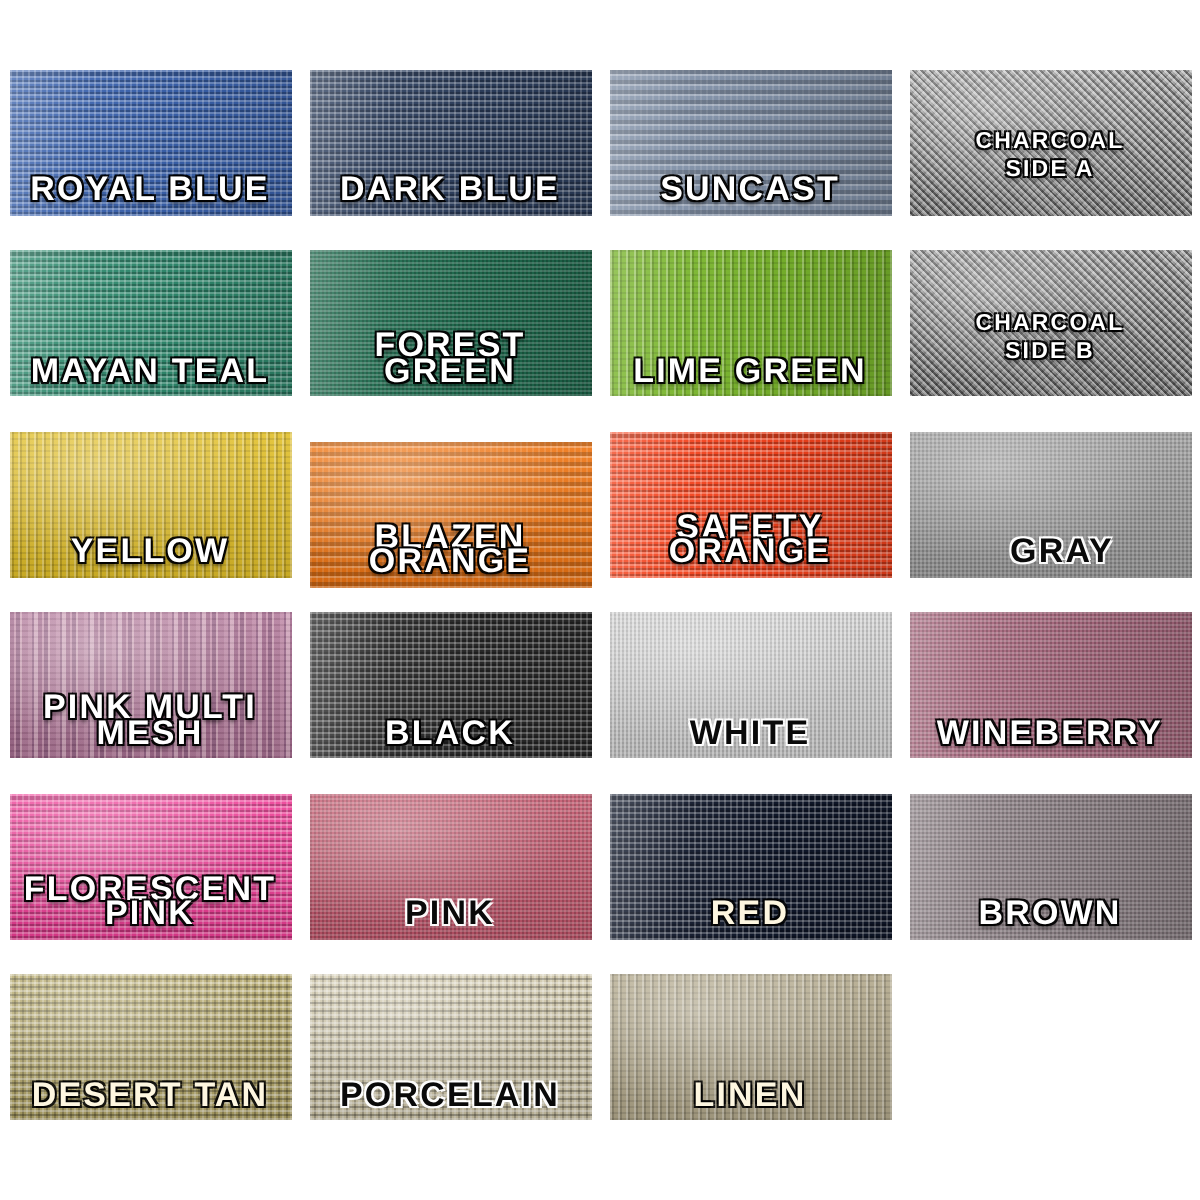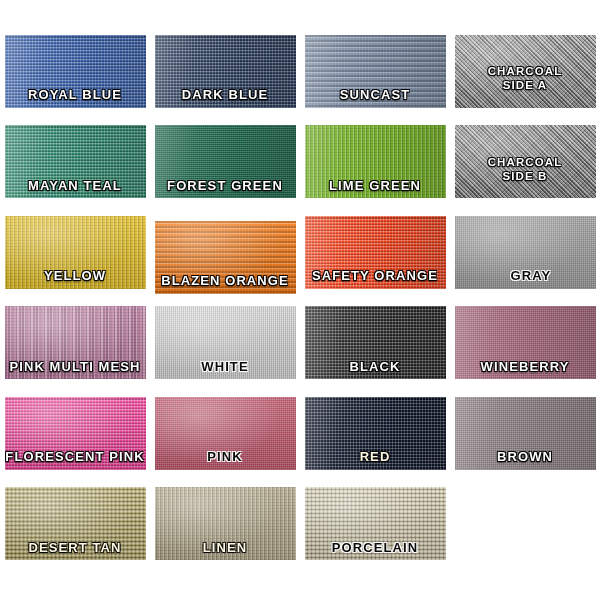--- a/index.html
+++ b/index.html
@@ -33,21 +33,21 @@
     align-items:flex-end;
     justify-content:center;
     box-sizing:border-box;
   }
   .tex{position:absolute;inset:0;}
   .label{
     position:relative;z-index:3;
     width:100%;
     text-align:center;
     font-weight:bold;
-    font-size:13px;
+    font-size:17px;
     letter-spacing:1.1px;
     line-height:12.5px;
     padding-bottom:6px;
     white-space:pre-line;
     box-sizing:border-box;
   }
   .label.light{
     color:#ffffff;
     text-shadow:
       1px 1px 0 rgba(0,0,0,.92), -1px 1px 0 rgba(0,0,0,.92),
@@ -222,31 +222,31 @@
         </div>
       </div>
       <div class="cell">
         <div class="swatch" style="background: rgb(176, 122, 152);">
           <div class="tex w-stripes"></div>
           <div class="sheen-soft"></div>
           <div class="label light">PINK MULTI MESH</div>
         </div>
       </div>
       <div class="cell">
+        <div class="swatch" style="background: rgb(42, 42, 42);">
+          <div class="tex w-grid"></div>
+          <div class="sheen"></div>
+          <div class="label light">BLACK</div>
+        </div>
+      </div>
+      <div class="cell">
         <div class="swatch" style="background: rgb(216, 216, 216);">
           <div class="tex w-fine"></div>
           <div class="sheen-soft"></div>
           <div class="label dark">WHITE</div>
-        </div>
-      </div>
-      <div class="cell">
-        <div class="swatch" style="background: rgb(42, 42, 42);">
-          <div class="tex w-grid"></div>
-          <div class="sheen"></div>
-          <div class="label light">BLACK</div>
         </div>
       </div>
       <div class="cell">
         <div class="swatch" style="background: rgb(169, 105, 127);">
           <div class="tex w-fine"></div>
           <div class="sheen"></div>
           <div class="label light">WINEBERRY</div>
         </div>
       </div>
       <div class="cell">
@@ -278,27 +278,27 @@
         </div>
       </div>
       <div class="cell">
         <div class="swatch" style="background: rgb(181, 168, 106);">
           <div class="tex w-basket"></div>
           <div class="sheen-soft"></div>
           <div class="label cream">DESERT TAN</div>
         </div>
       </div>
       <div class="cell">
+        <div class="swatch" style="background: rgb(207, 198, 168);">
+          <div class="tex w-basket"></div>
+          <div class="sheen-soft"></div>
+          <div class="label dark">PORCELAIN</div>
+        </div>
+      </div>
+      <div class="cell">
         <div class="swatch" style="background: rgb(179, 169, 140);">
           <div class="tex w-vert"></div>
           <div class="sheen-soft"></div>
           <div class="label cream">LINEN</div>
-        </div>
-      </div>
-      <div class="cell">
-        <div class="swatch" style="background: rgb(207, 198, 168);">
-          <div class="tex w-basket"></div>
-          <div class="sheen-soft"></div>
-          <div class="label dark">PORCELAIN</div>
         </div>
       </div>
     </div>
 </div>
 
 </body></html>

